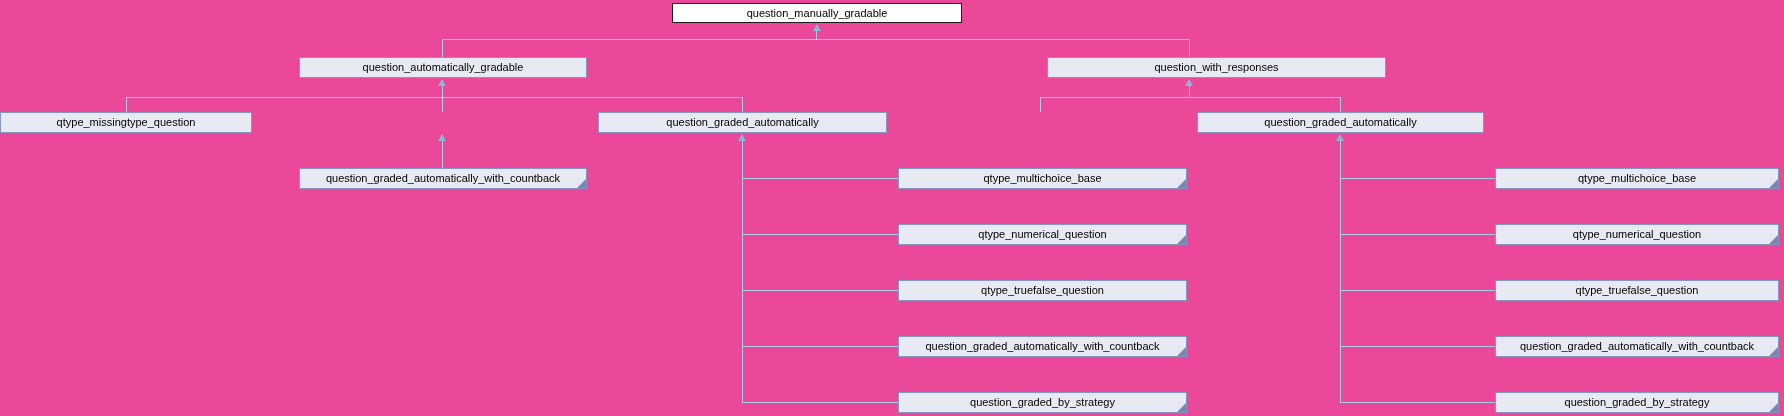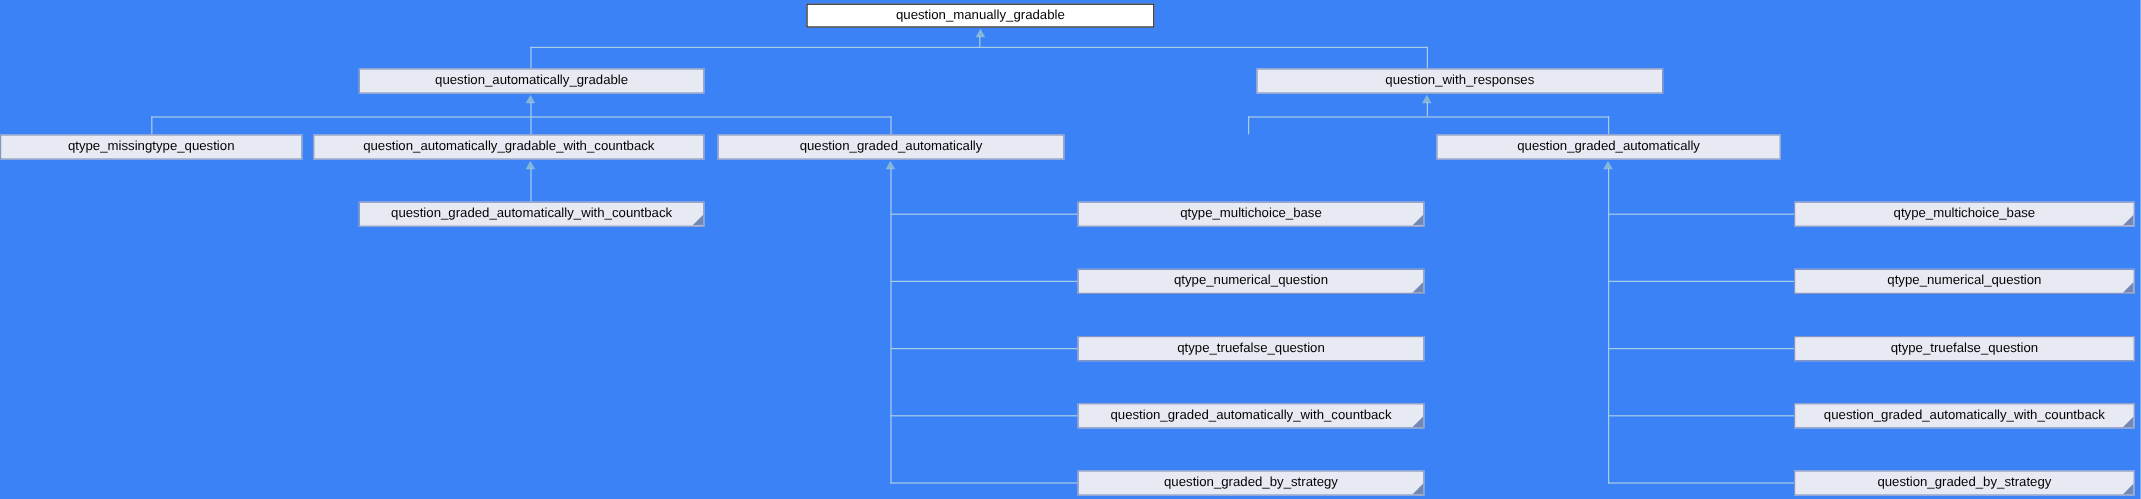--- a/index.html
+++ b/index.html
@@ -1,16 +1,16 @@
 <!DOCTYPE html>
 <html><head>
 <meta charset="utf-8">
 <style>
   html,body{margin:0;padding:0;background:#ffffff;}
-  #canvas{position:relative;width:1784px;height:416px;background:#3b82f6;overflow:hidden;
+  #canvas{position:relative;width:1784px;height:416px;background:#ec4899;overflow:hidden;
           font-family:"Liberation Sans",sans-serif;}
   .node{position:absolute;box-sizing:border-box;height:21px;background:#e8eaf3;
         border:1px solid #8696c1;color:#000;font-size:11px;line-height:19px;
         text-align:center;white-space:nowrap;overflow:hidden;cursor:pointer;}
   .node.root{background:#ffffff;border-color:#1d1d1d;height:20px;line-height:18px;cursor:default;}
   .hline,.vline{position:absolute;background:#aacde6;}
   .hline{height:1px;}
   .vline{width:1px;}
   .arrow-up{position:absolute;width:0;height:0;
             border-left:4px solid transparent;border-right:4px solid transparent;
@@ -62,21 +62,20 @@
   <div class="hline" style="left:1340px;top:402px;width:155px;"></div>
 
   <div class="node root" style="left:672px;top:3px;width:290px;">question_manually_gradable</div>
 
   <div class="node" style="left:299px;top:57px;width:288px;">question_automatically_gradable</div>
 
   <div class="node" style="left:1047px;top:57px;width:339px;">question_with_responses</div>
 
   <div class="node" style="left:0px;top:112px;width:252px;">qtype_missingtype_question</div>
 
-  <div class="node" style="left:261px;top:112px;width:326px;">question_automatically_gradable_with_countback</div>
 
   <div class="node" style="left:598px;top:112px;width:289px;">question_graded_automatically</div>
 
 
   <div class="node" style="left:1197px;top:112px;width:287px;">question_graded_automatically</div>
 
   <div class="node" style="left:299px;top:168px;width:288px;">question_graded_automatically_with_countback<span class="corner"></span></div>
 
   <div class="node" style="left:898px;top:168px;width:289px;">qtype_multichoice_base<span class="corner"></span></div>
 

